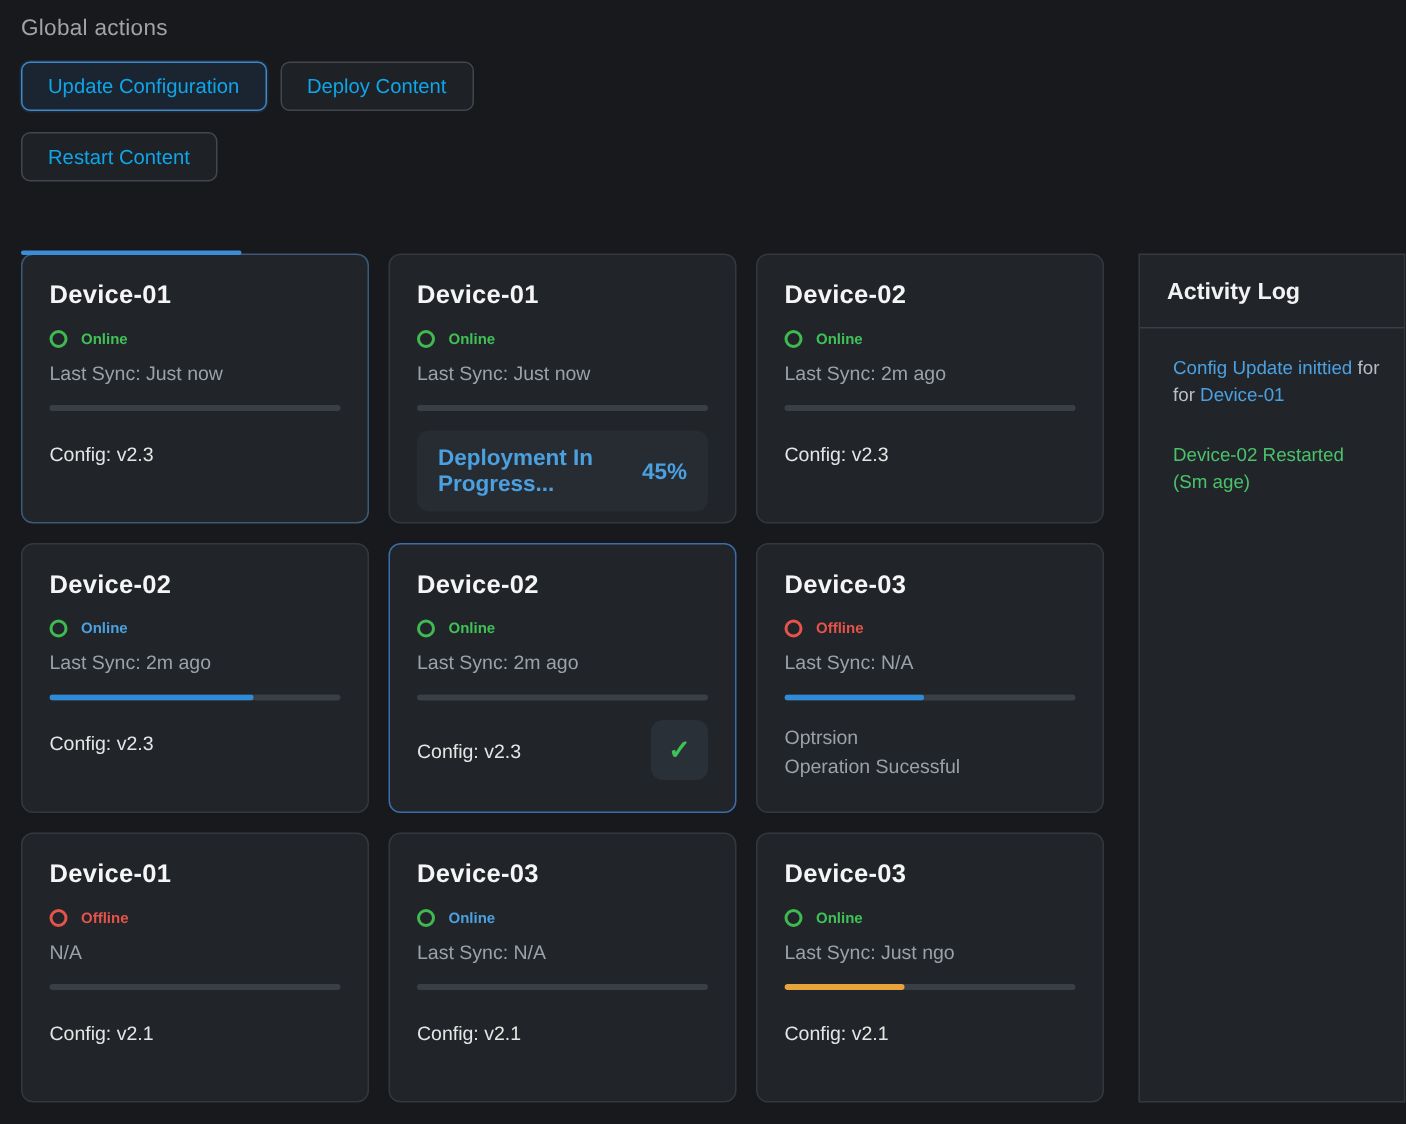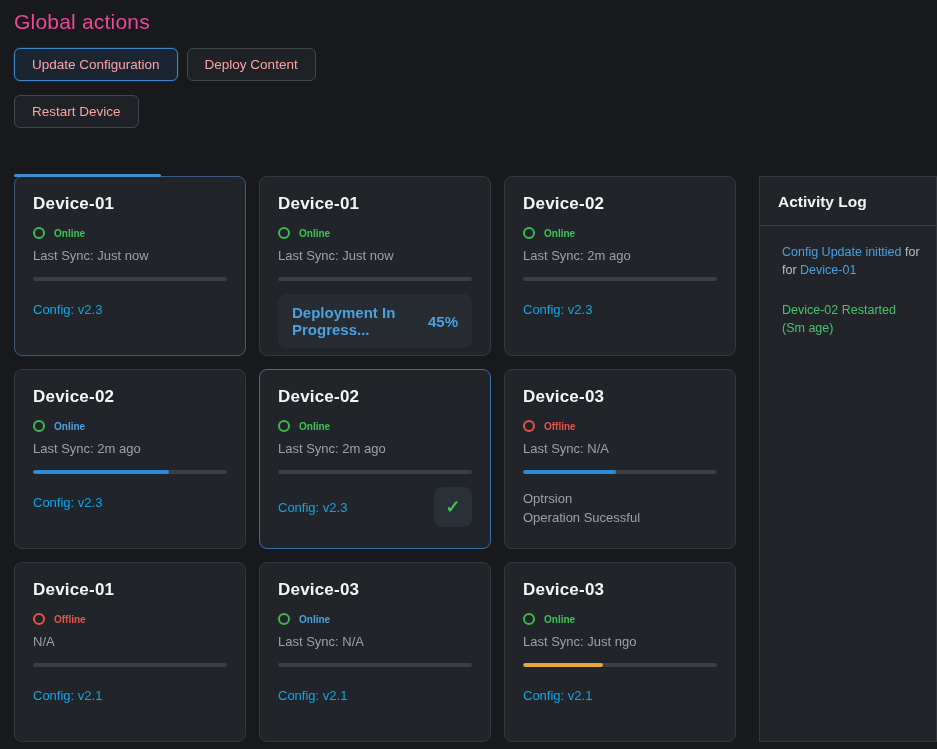--- a/index.html
+++ b/index.html
@@ -6,25 +6,25 @@
   html, body { width: 937px; height: 749px; }
   body {
     background: #17191d;
     font-family: "Liberation Sans", sans-serif;
     color: #e6e6e6;
     overflow: hidden;
   }
   .page { padding: 10px 0 0 14px; }
 
   
-  .global-title { font-size: 21px; font-weight: 400; color: #ec4899; letter-spacing: .2px; }
+  .global-title { font-size: 15px; font-weight: 400; color: #a3a3a3; letter-spacing: .2px; }
   .btn-row { display: flex; gap: 9px; margin-top: 14px; }
   .btn {
     height: 33px; display: inline-flex; align-items: center; justify-content: center;
-    padding: 0 17px; border-radius: 6px; font-size: 13.5px; color: #fca5a5;
+    padding: 0 17px; border-radius: 6px; font-size: 13.5px; color: #0ea5e9;
     background: #1e2125; border: 1px solid #43474d; cursor: pointer;
   }
   .btn.primary { border: 1px solid #3f87c9; background: #1b2531; box-shadow: 0 0 0 1px rgba(63,135,201,.15); }
 
   
   .layout { display: flex; margin-top: 48px; align-items: flex-end; }
   .grid {
     display: grid;
     grid-template-columns: repeat(3, 232px);
     grid-auto-rows: 180px;
@@ -43,21 +43,21 @@
     position: absolute; top: -3px; left: -1px; height: 3px;
     background: #3f8cd6; border-radius: 2px;
   }
   .card h2 { font-size: 17px; font-weight: 700; color: #f5f5f5; letter-spacing: .2px; }
   .status { display: flex; align-items: center; gap: 9px; margin-top: 13px; }
   .dot { width: 12px; height: 12px; border-radius: 50%; border: 2px solid #3fb950; }
   .status-label { font-size: 10px; font-weight: 600; }
   .sync { margin-top: 9px; font-size: 13px; color: #9ba1a8; }
   .bar { margin-top: 14px; height: 4px; border-radius: 2px; background: #3a3f45; overflow: hidden; }
   .bar .fill { height: 100%; border-radius: 2px; }
-  .config { margin-top: 21px; font-size: 13px; color: #0ea5e9; }
+  .config { margin-top: 21px; font-size: 13px; color: #e5e5e5; }
   .config-row { margin-top: 13px; display: flex; align-items: center; justify-content: space-between; }
   .config-row .config { margin-top: 0; }
   .check-btn {
     width: 38px; height: 40px; border-radius: 8px; background: #2a3038;
     display: flex; align-items: center; justify-content: center;
     color: #3fc157; font-size: 18px; font-weight: 700; cursor: pointer; border: none;
   }
   .badge {
     margin-top: 13px; background: #272c32; border-radius: 8px;
     padding: 10px 14px; display: flex; align-items: center; justify-content: space-between;
@@ -81,21 +81,21 @@
 
 <div class="page">
 
   <div class="global-title">Global actions</div>
 
   <div class="btn-row">
     <button class="btn primary">Update Configuration</button>
     <button class="btn">Deploy Content</button>
   </div>
   <div class="btn-row">
-    <button class="btn">Restart Device</button>
+    <button class="btn">Restart Content</button>
   </div>
 
   <div class="layout">
     <div class="grid">
 
       <div class="card sel-top">
         <div class="top-line" style="width: 64%;"></div>
         <h2>Device-01</h2>
         <div class="status">
           <span class="dot" style="border-color: rgb(63, 185, 80);"></span>

